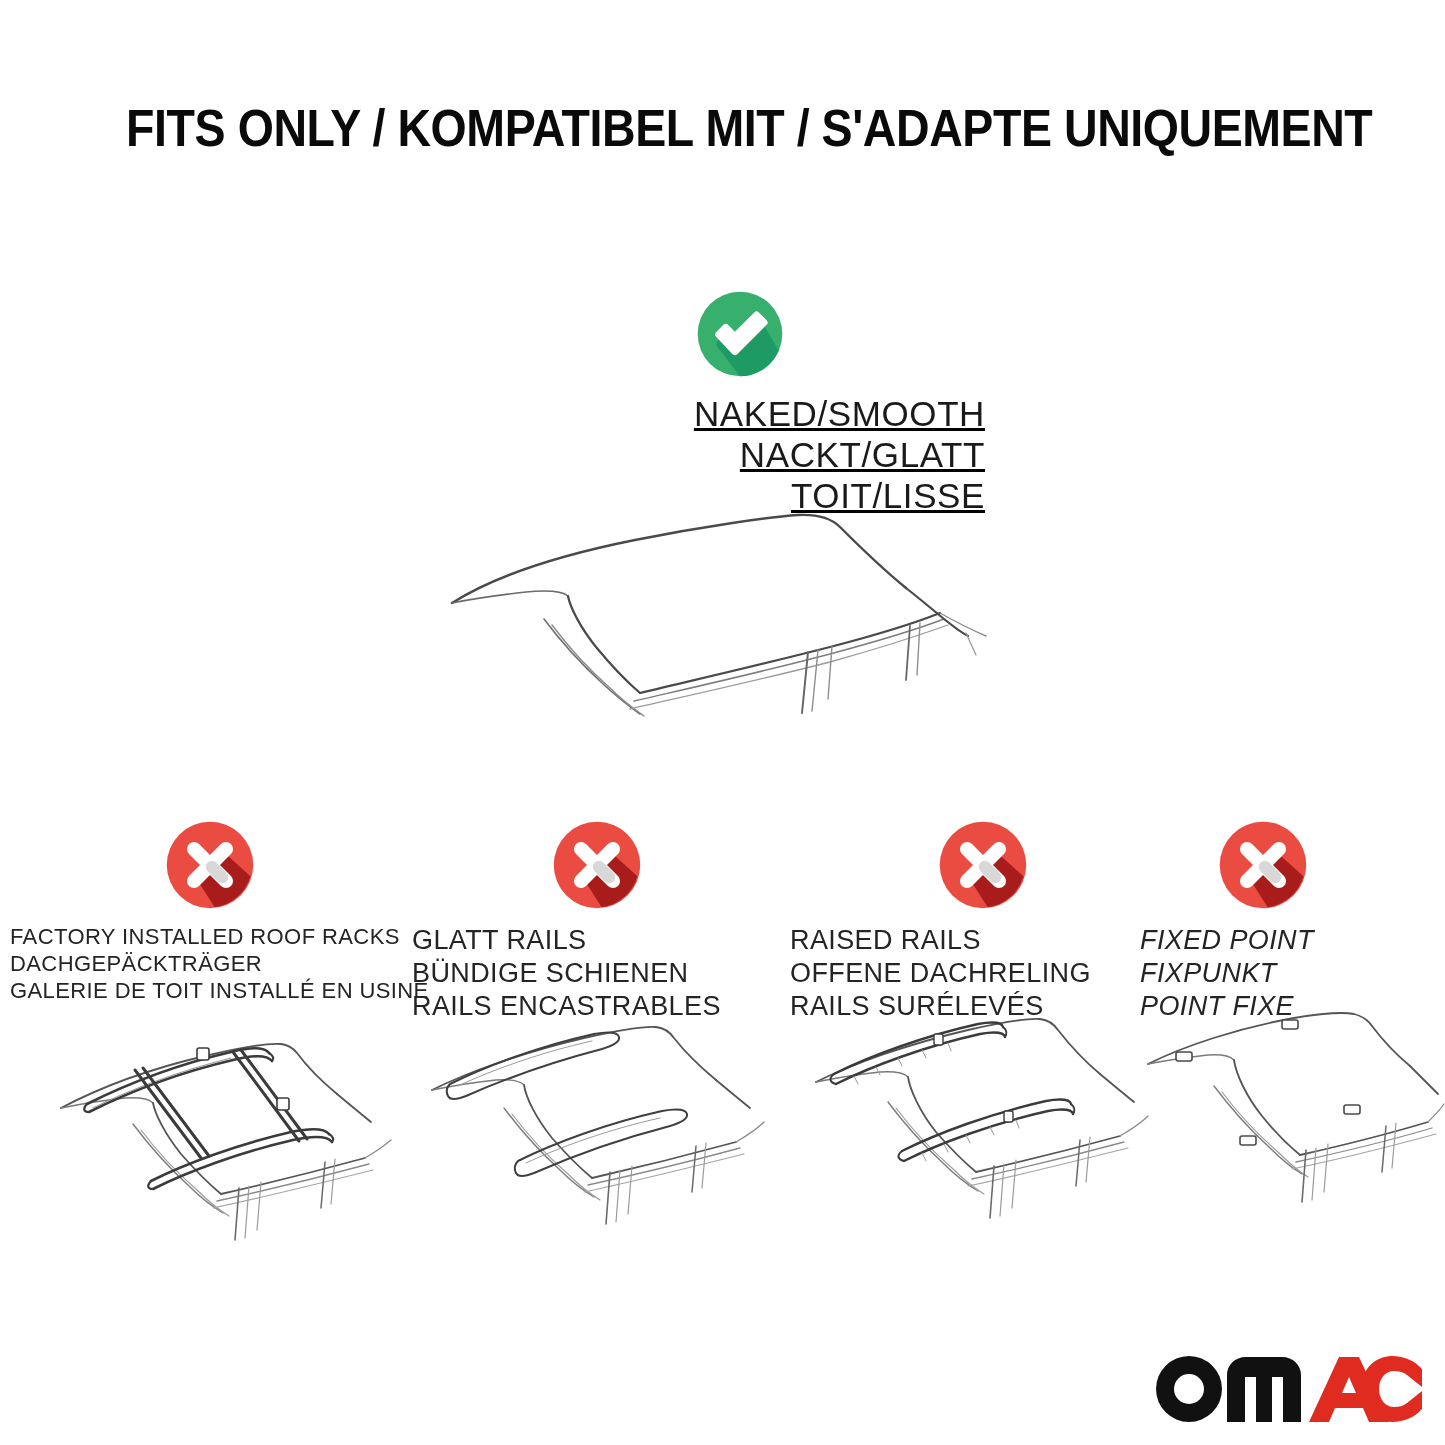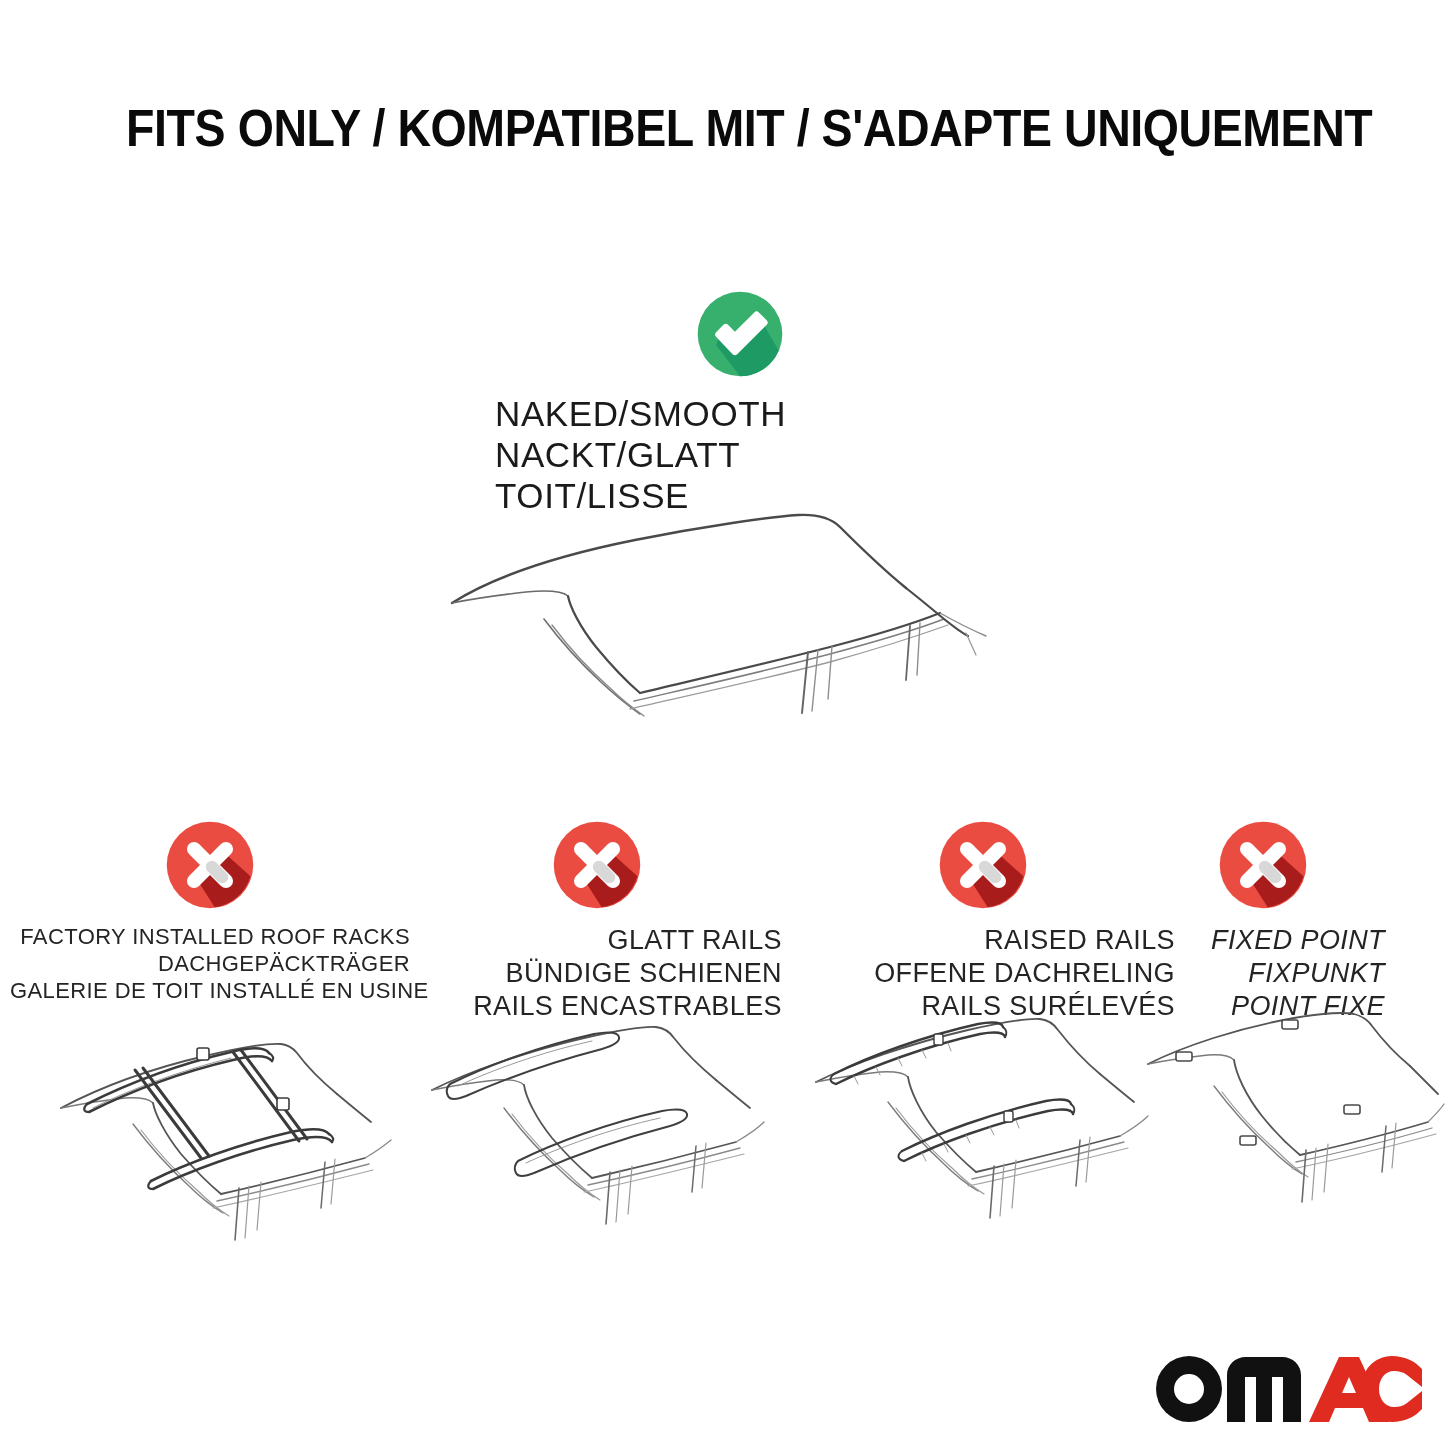--- a/index.html
+++ b/index.html
@@ -34,21 +34,22 @@
     transform-origin: center;
     white-space: nowrap;
   }
 
   
   .approved-block {
     position: absolute;
     left: 495px;
     top: 288px;
     width: 490px;
-    text-align: left;
+    text-align: right;
+    text-decoration: underline;
   }
   .icon-badge {
     width: 92px;
     height: 92px;
     margin: 0 auto;
     position: relative;
   }
   .icon-badge svg { display: block; width: 100%; height: 100%; }
 
   .approved-labels {
@@ -75,21 +76,21 @@
   .rejected-row {
     position: absolute;
     left: 0;
     top: 818px;
     width: 1445px;
     height: 430px;
   }
   .reject-col {
     position: absolute;
     top: 0;
-    text-align: right;
+    text-align: left;
   }
   .reject-col.c0 { left: 10px;   width: 400px; }
   .reject-col.c1 { left: 412px;  width: 370px; }
   .reject-col.c2 { left: 790px;  width: 385px; }
   .reject-col.c3 { left: 1140px; width: 245px; }
 
   .reject-badge {
     width: 94px;
     height: 94px;
     margin: 0 auto;

